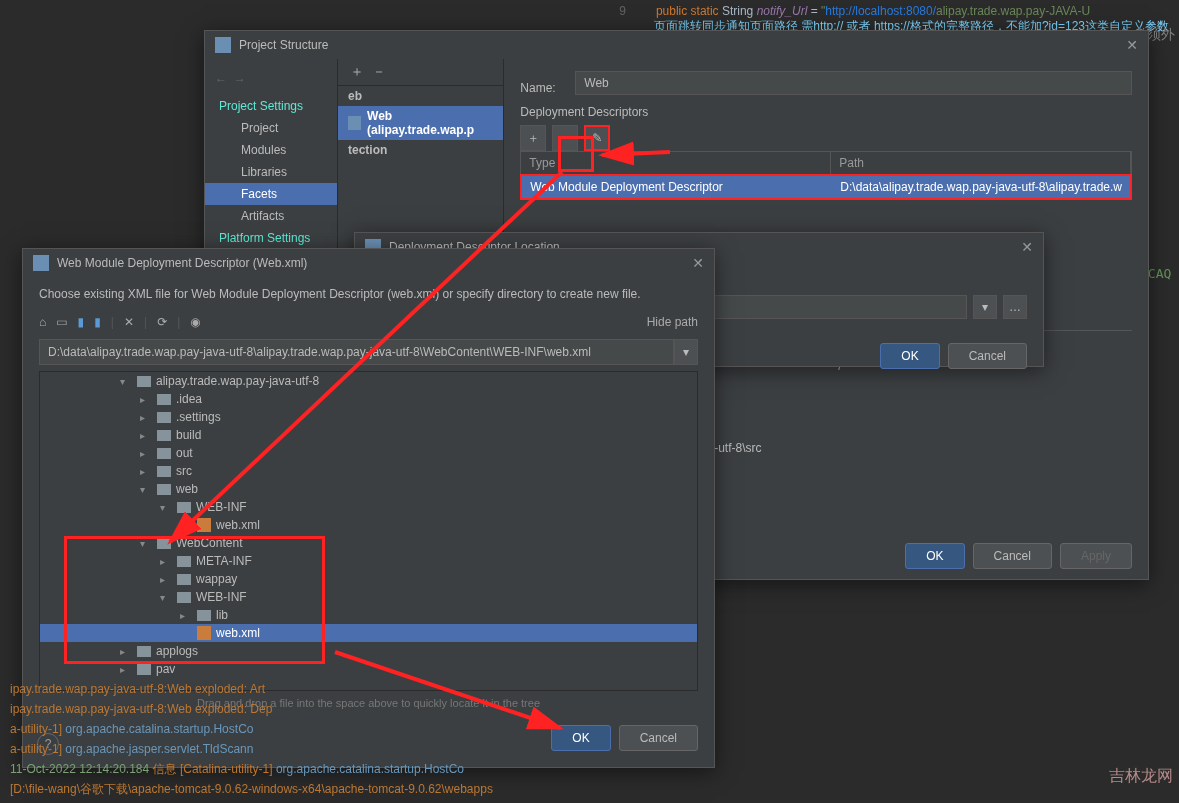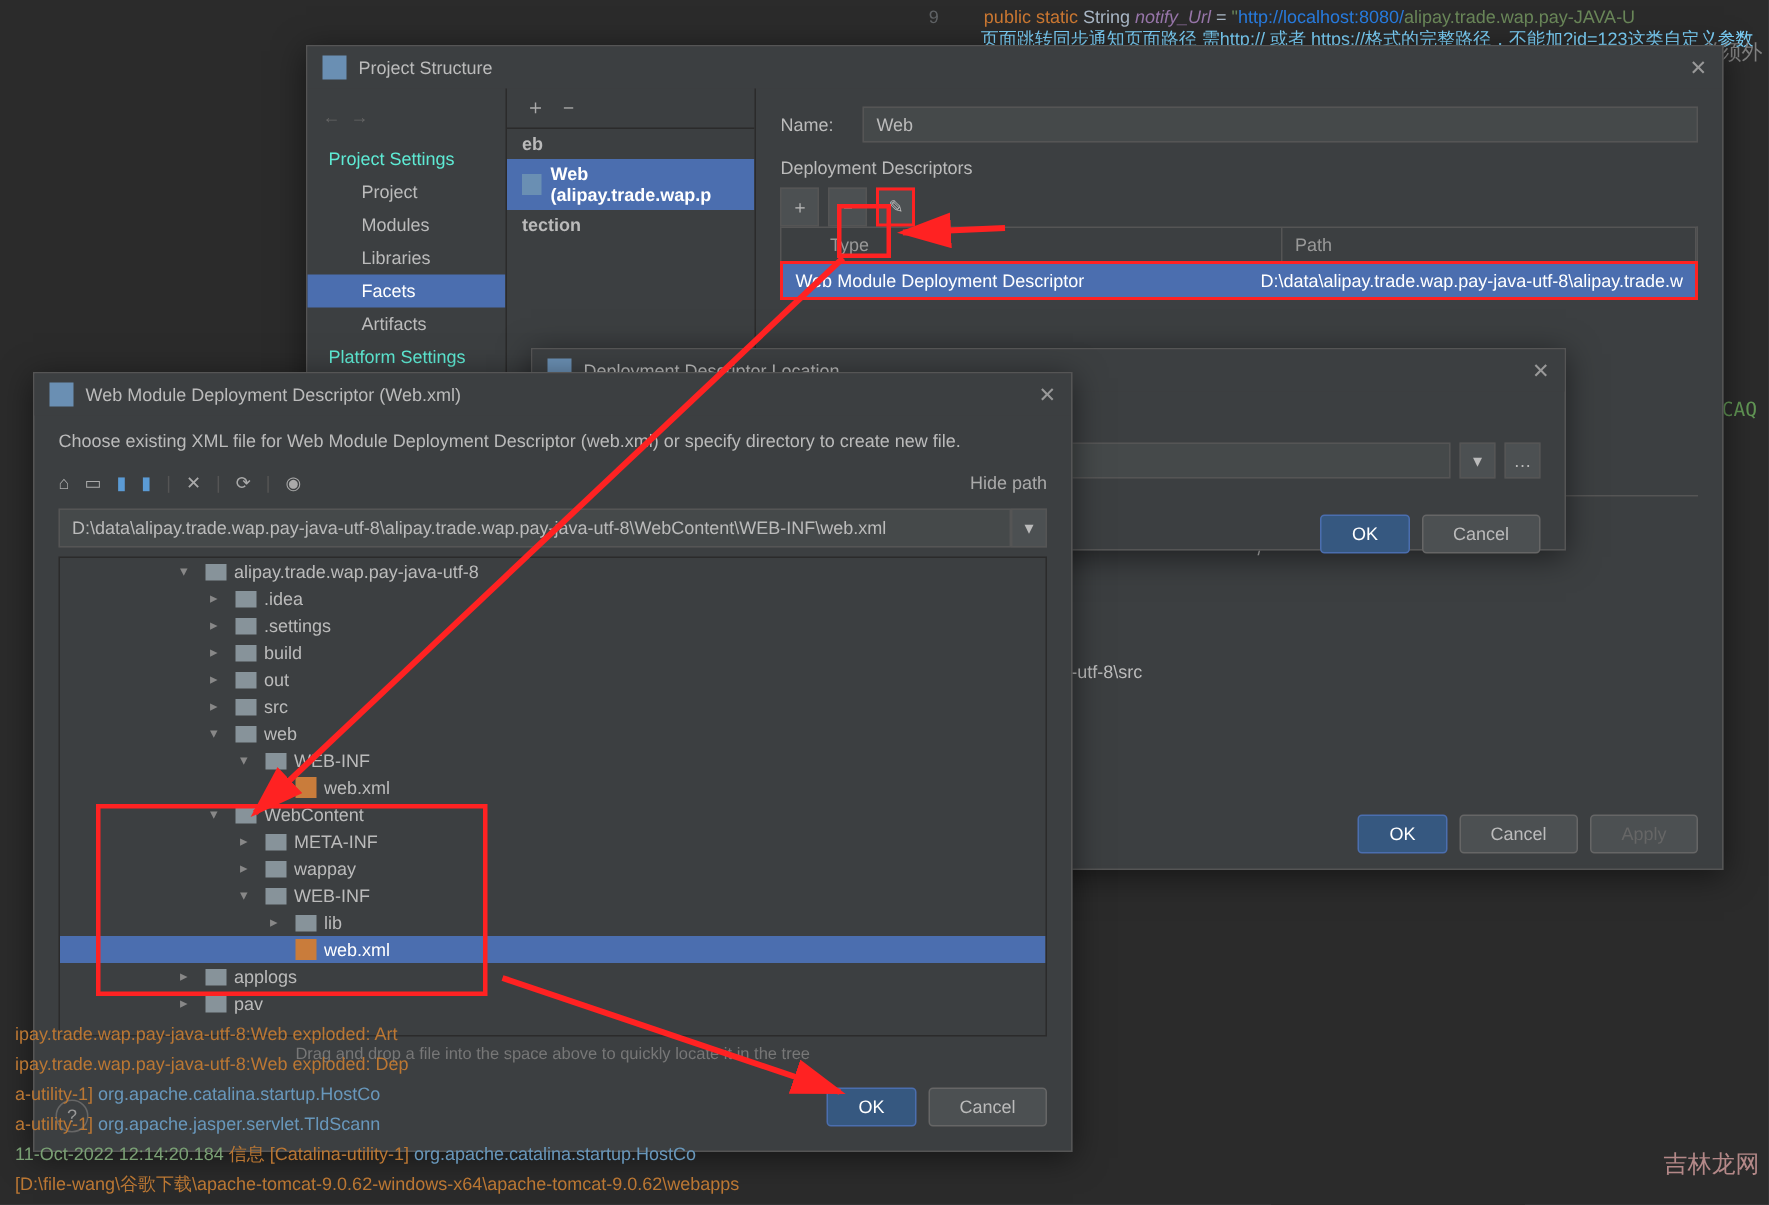--- a/index.html
+++ b/index.html
@@ -22,28 +22,28 @@
 .ps-section{padding:4px 14px;color:#5eead4;}
 .ps-item{padding:4px 14px 4px 36px;color:#bbb;cursor:pointer;}
 .ps-item.sel{background:#4b6eaf;color:#fff;}
 .ps-tree{width:170px;background:#3c3f41;border-left:1px solid #2b2b2b;}
 .ps-tree-toolbar{padding:4px 8px;border-bottom:1px solid #2b2b2b;}
 .ps-tree-toolbar span{color:#aaa;margin:0 4px;cursor:pointer;font-size:14px;}
 .ps-tree-item{padding:3px 10px;color:#bbb;cursor:pointer;display:flex;align-items:center;font-weight:bold;}
 .ps-tree-item.sel{background:#4b6eaf;color:#fff;}
 .ps-tree-item .ficon{width:14px;height:14px;background:#6a8fb3;margin-right:6px;}
 .ps-main{flex:1;background:#3c3f41;padding:12px 16px;border-left:1px solid #2b2b2b;position:relative;}
-.form-row{display:flex;align-items:center;margin-bottom:10px;}
+.form-row{display:flex;align-items:flex-end;margin-bottom:10px;}
 .form-label{width:55px;color:#bbb;}
 .form-input{flex:1;background:#45494a;border:1px solid #555;color:#bbb;padding:4px 8px;}
 .section-title{color:#bbb;margin:8px 0 6px;}
 .mini-toolbar{display:flex;gap:6px;margin-bottom:0;align-items:center;}
 .mini-btn{width:26px;height:26px;background:#4c5052;border:1px solid #555;display:flex;align-items:center;justify-content:center;color:#bbb;cursor:pointer;}
 .edit-btn{border:2px solid #f22;}
-.table-header{display:flex;background:#3c3f41;border:1px solid #555;border-bottom:none;padding-left:24px;}
+.table-header{display:flex;background:#3c3f41;border:1px solid #555;border-bottom:none;}
 .table-header>div{padding:4px 8px;color:#999;border-right:1px solid #555;}
 .th-type{width:310px;}.th-path{flex:1;}
 .table-row{display:flex;background:#4b6eaf;border:2px solid #f22;}
 .table-row>div{padding:4px 8px;color:#fff;white-space:nowrap;overflow:hidden;}
 .td-type{width:310px;}.td-path{flex:1;}
 .sub-header{color:#999;padding:6px 0 4px;border-top:1px solid #555;margin-top:20px;}
 .src-row{padding:4px 8px;color:#bbb;}
 .btn-row{display:flex;gap:8px;justify-content:flex-end;padding:10px 16px;position:absolute;bottom:0;right:0;}
 .btn{padding:5px 20px;background:#4c5052;border:1px solid #666;color:#bbb;cursor:pointer;border-radius:3px;}
 .btn.primary{background:#365880;border-color:#4b6eaf;color:#fff;}

